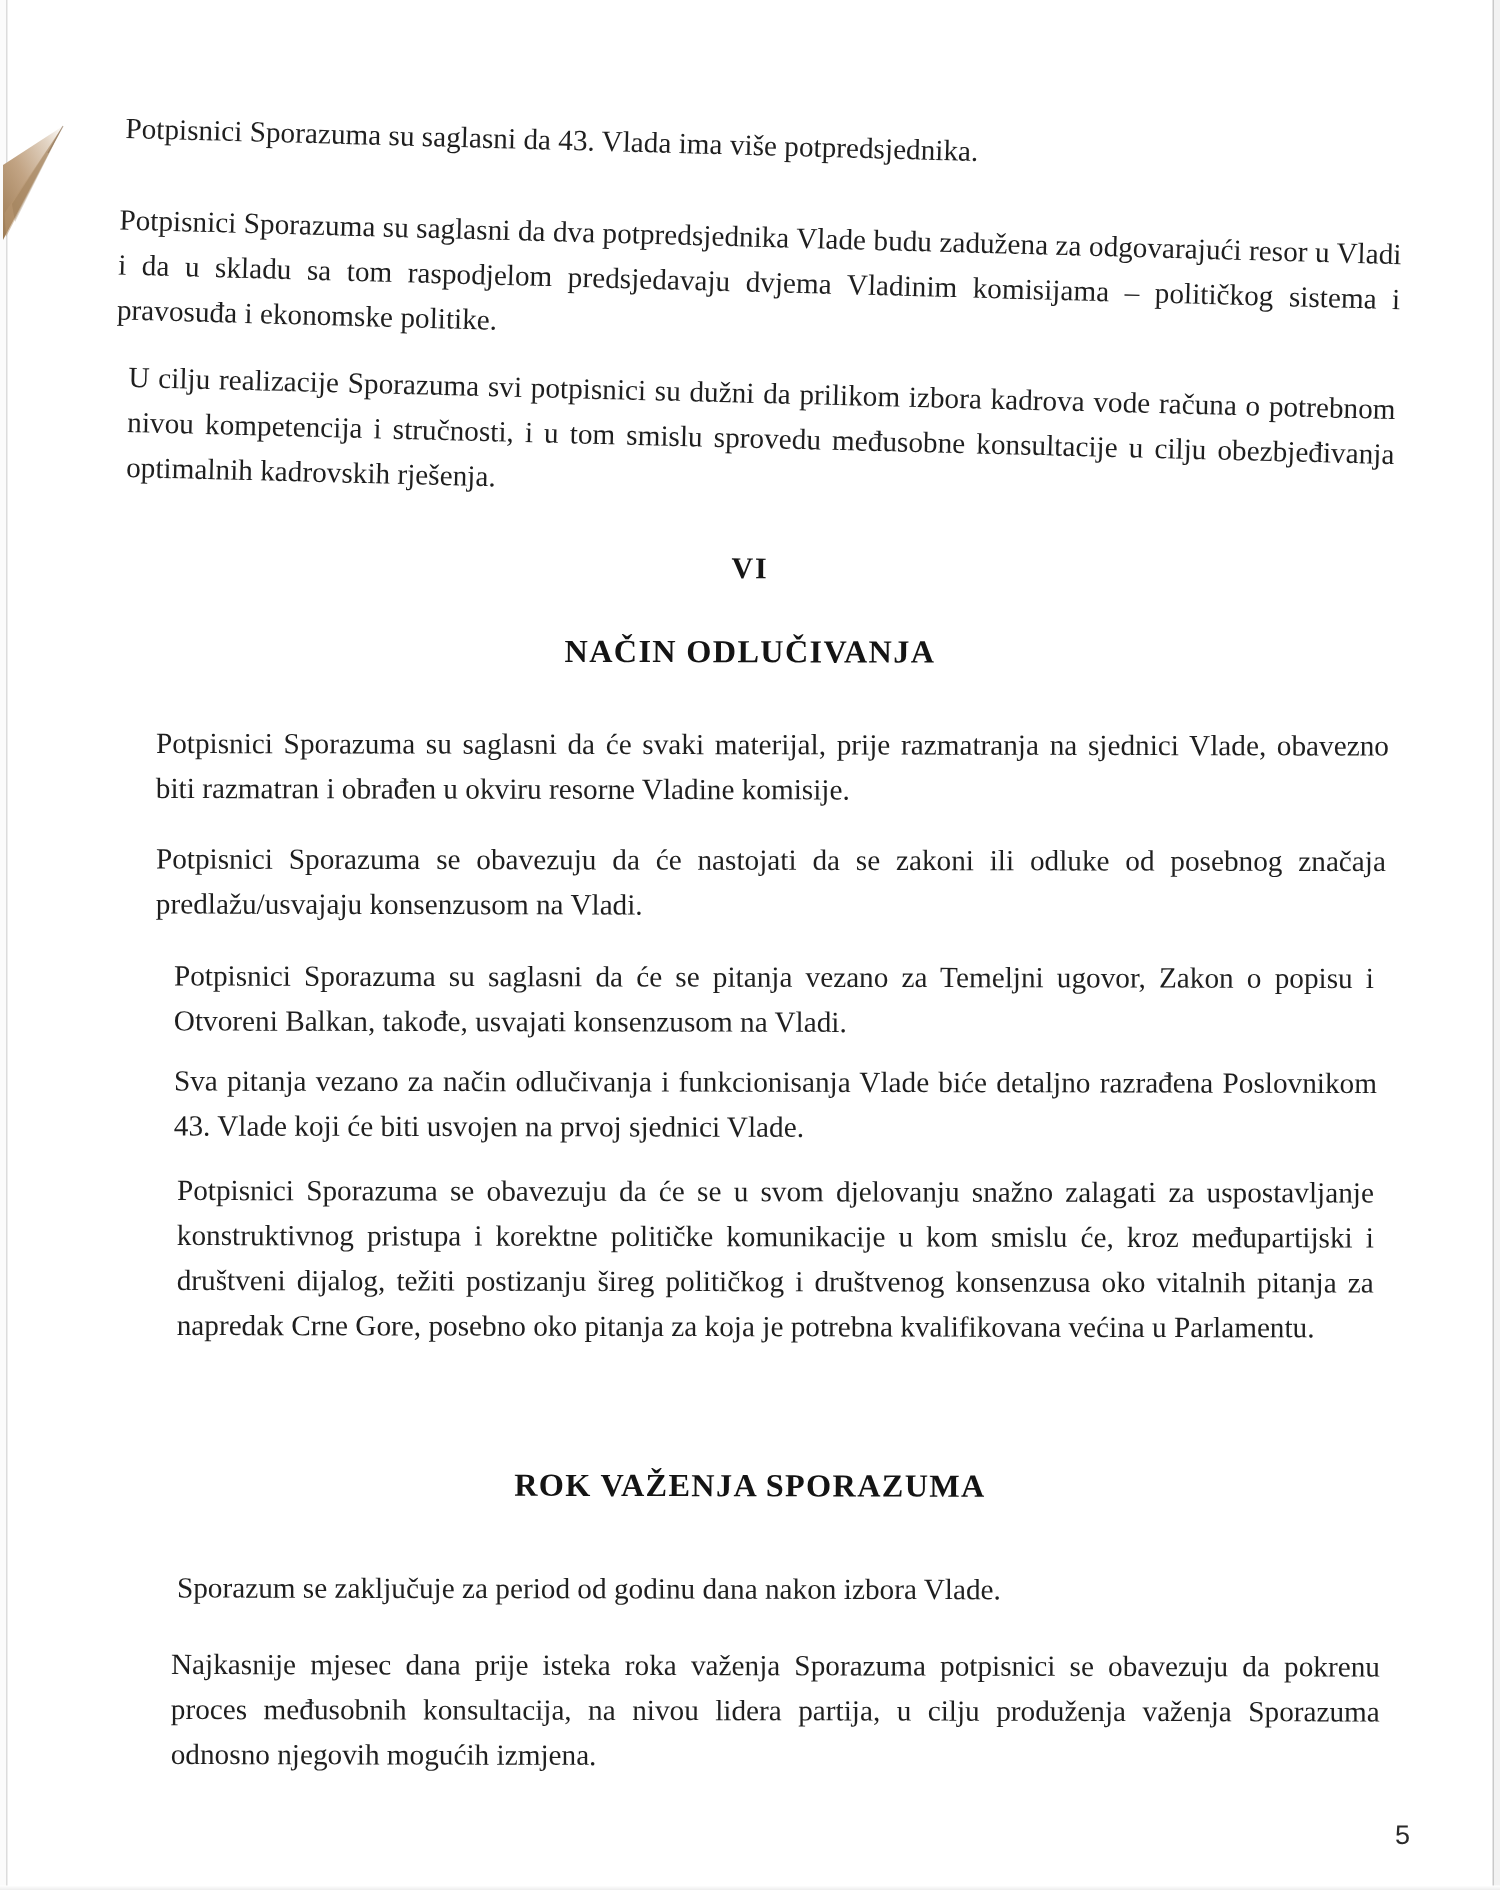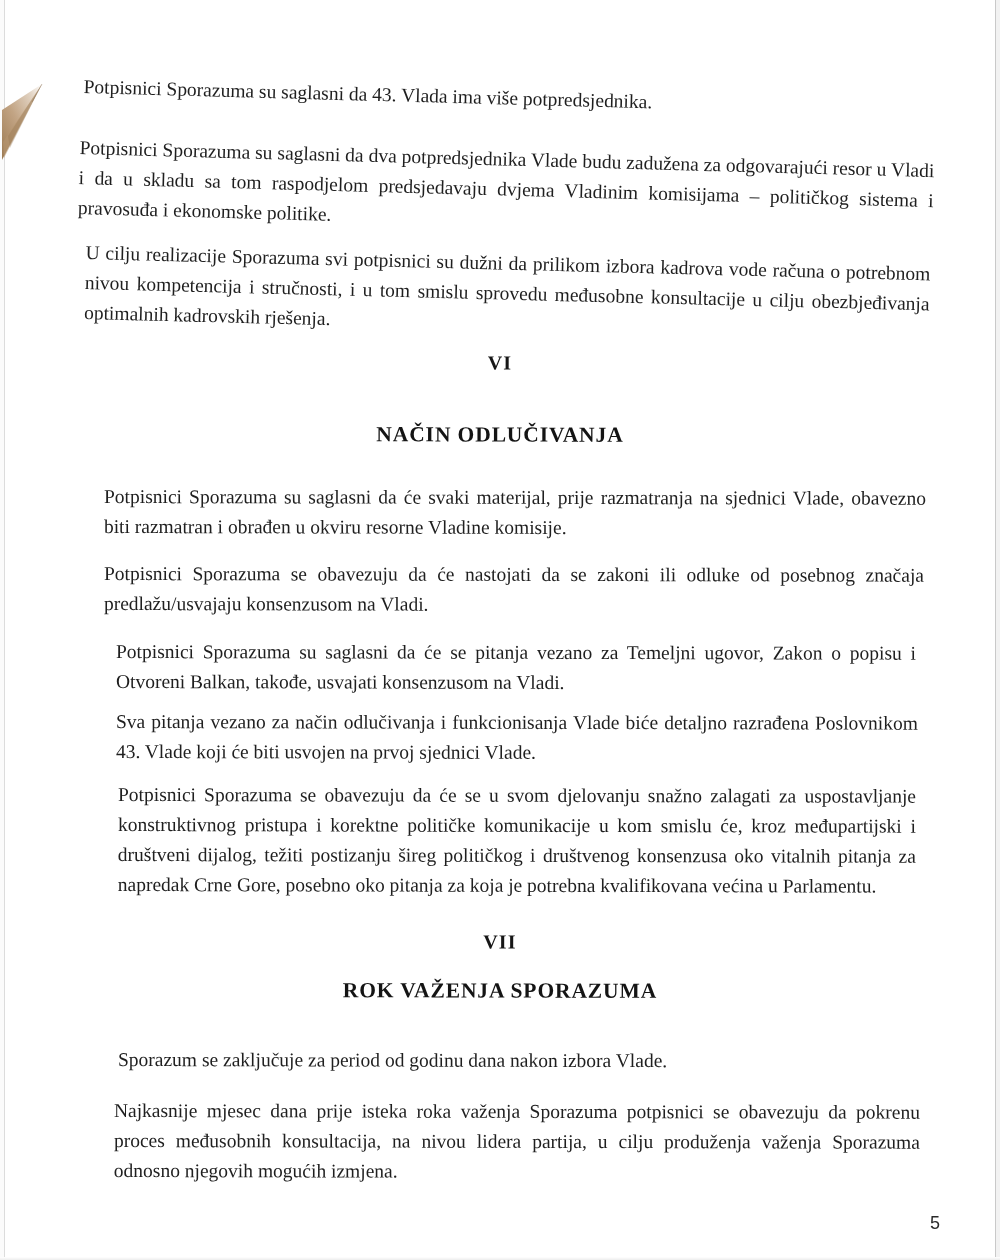--- a/index.html
+++ b/index.html
@@ -134,34 +134,33 @@
     <path d="M 40 22 L 8 86 L 6 74 Z" fill="#8f6f4b" opacity="0.3"></path>
     <path d="M 40 22 L 30 40" stroke="#7d6245" stroke-width="0.8" opacity="0.5" fill="none"></path>
   </svg>
 
   <div class="block para skew-a" style="left:84px; top:72px; width:845px;">Potpisnici Sporazuma su saglasni da 43. Vlada ima više potpredsjednika.</div>
 
   <div class="block para skew-a" style="left:80px; top:133px; width:855px;">Potpisnici Sporazuma su saglasni da dva potpredsjednika Vlade budu zadužena za odgovarajući resor u Vladi i da u skladu sa tom raspodjelom predsjedavaju dvjema Vladinim komisijama – političkog sistema i pravosuđa i ekonomske politike.</div>
 
   <div class="block para skew-b" style="left:86px; top:238px; width:845px;">U cilju realizacije Sporazuma svi potpisnici su dužni da prilikom izbora kadrova vode računa o potrebnom nivou kompetencija i stručnosti, i u tom smislu sprovedu međusobne konsultacije u cilju obezbjeđivanja optimalnih kadrovskih rješenja.</div>
 
-  <div class="block heading-roman skew-flat" style="left:300px; top:351px; width:400px;">VI</div>
+  <div class="block heading-roman skew-flat" style="left:300px; top:368px; width:400px;">VI</div>
   <div class="block heading-title skew-flat" style="left:250px; top:422px; width:500px;">NAČIN ODLUČIVANJA</div>
 
   <div class="block para skew-flat" style="left:104px; top:482px; width:822px;">Potpisnici Sporazuma su saglasni da će svaki materijal, prije razmatranja na sjednici Vlade, obavezno biti razmatran i obrađen u okviru resorne Vladine komisije.</div>
 
   <div class="block para skew-flat" style="left:104px; top:559px; width:820px;">Potpisnici Sporazuma se obavezuju da će nastojati da se zakoni ili odluke od posebnog značaja predlažu/usvajaju konsenzusom na Vladi.</div>
 
   <div class="block para skew-flat" style="left:116px; top:637px; width:800px;">Potpisnici Sporazuma su saglasni da će se pitanja vezano za Temeljni ugovor, Zakon o popisu i Otvoreni Balkan, takođe, usvajati konsenzusom na Vladi.</div>
 
   <div class="block para skew-flat" style="left:116px; top:707px; width:802px;">Sva pitanja vezano za način odlučivanja i funkcionisanja Vlade biće detaljno razrađena Poslovnikom 43. Vlade koji će biti usvojen na prvoj sjednici Vlade.</div>
 
   <div class="block para skew-flat" style="left:118px; top:780px; width:798px;">Potpisnici Sporazuma se obavezuju da će se u svom djelovanju snažno zalagati za uspostavljanje konstruktivnog pristupa i korektne političke komunikacije u kom smislu će, kroz međupartijski i društveni dijalog, težiti postizanju šireg političkog i društvenog konsenzusa oko vitalnih pitanja za napredak Crne Gore, posebno oko pitanja za koja je potrebna kvalifikovana većina u Parlamentu.</div>
 
-  <div class="block heading-roman skew-flat" style="left:300px; top:930px; width:400px;">VII</div>
   <div class="block heading-title skew-flat" style="left:250px; top:978px; width:500px;">ROK VAŽENJA SPORAZUMA</div>
 
   <div class="block para skew-flat" style="left:118px; top:1045px; width:800px;">Sporazum se zaključuje za period od godinu dana nakon izbora Vlade.</div>
 
   <div class="block para skew-flat" style="left:114px; top:1096px; width:806px;">Najkasnije mjesec dana prije isteka roka važenja Sporazuma potpisnici se obavezuju da pokrenu proces međusobnih konsultacija, na nivou lidera partija, u cilju produženja važenja Sporazuma odnosno njegovih mogućih izmjena.</div>
 
   <div class="page-number" style="left:930px; top:1213px;">5</div>
 
 </div>
 

